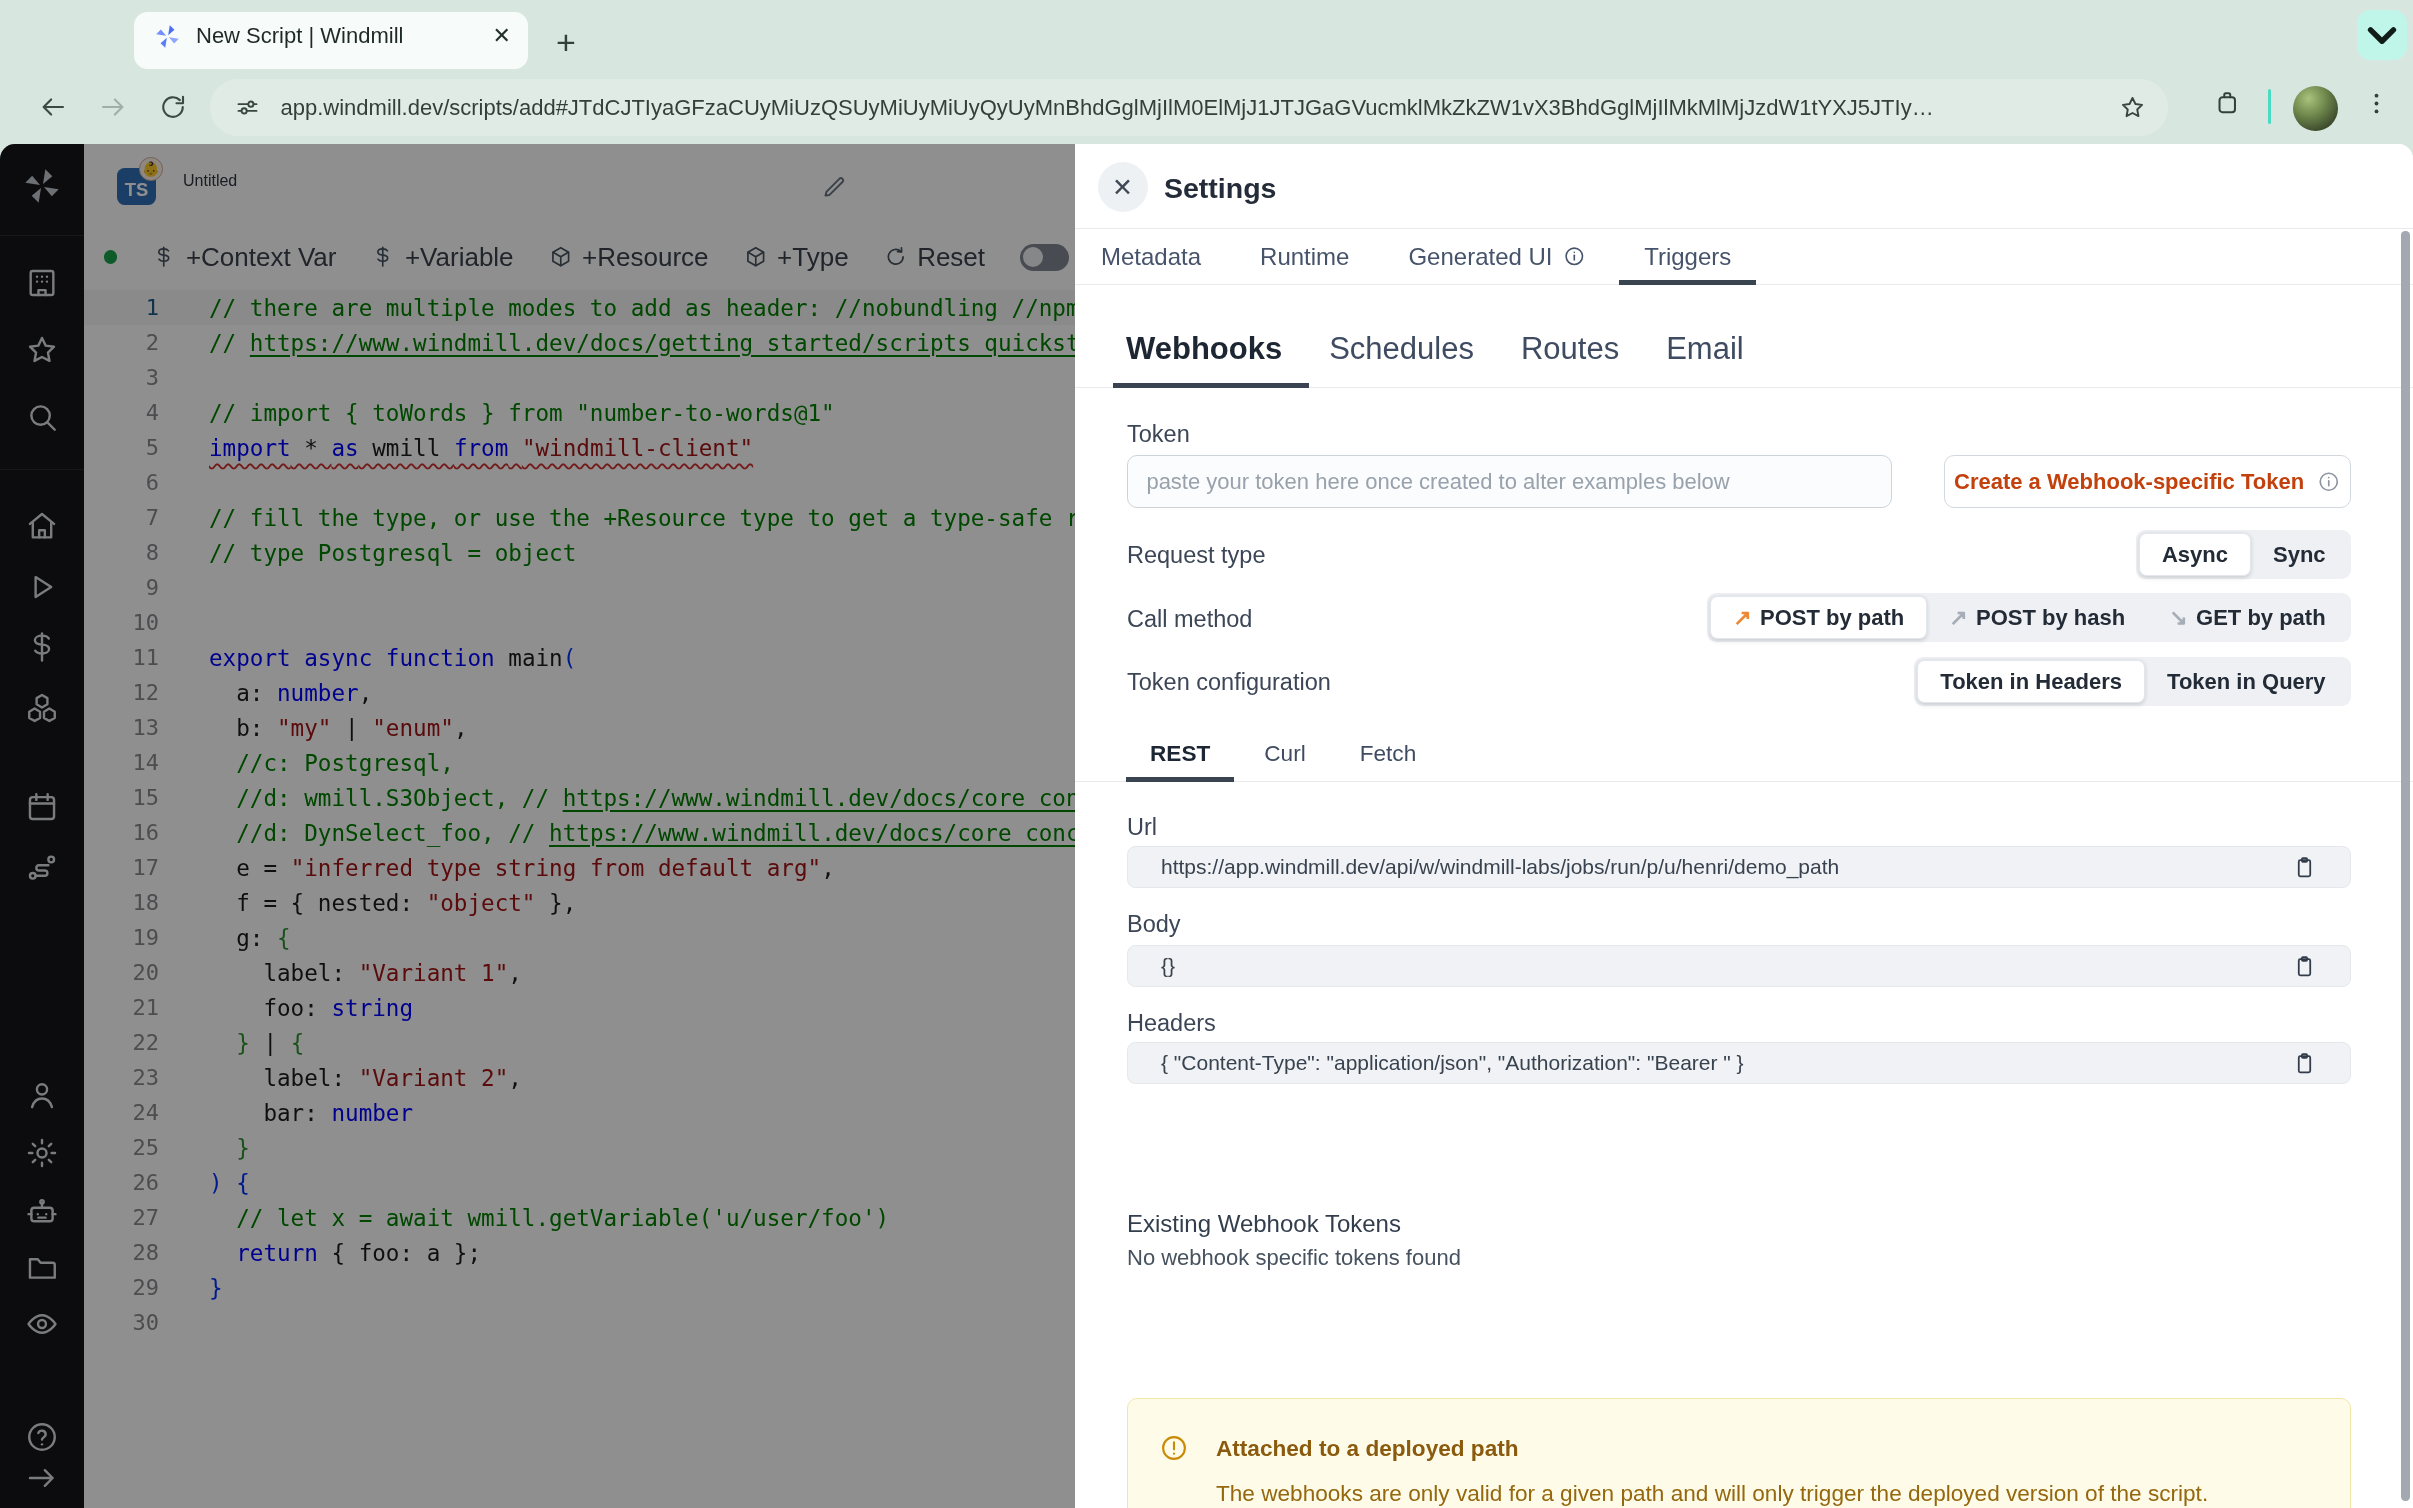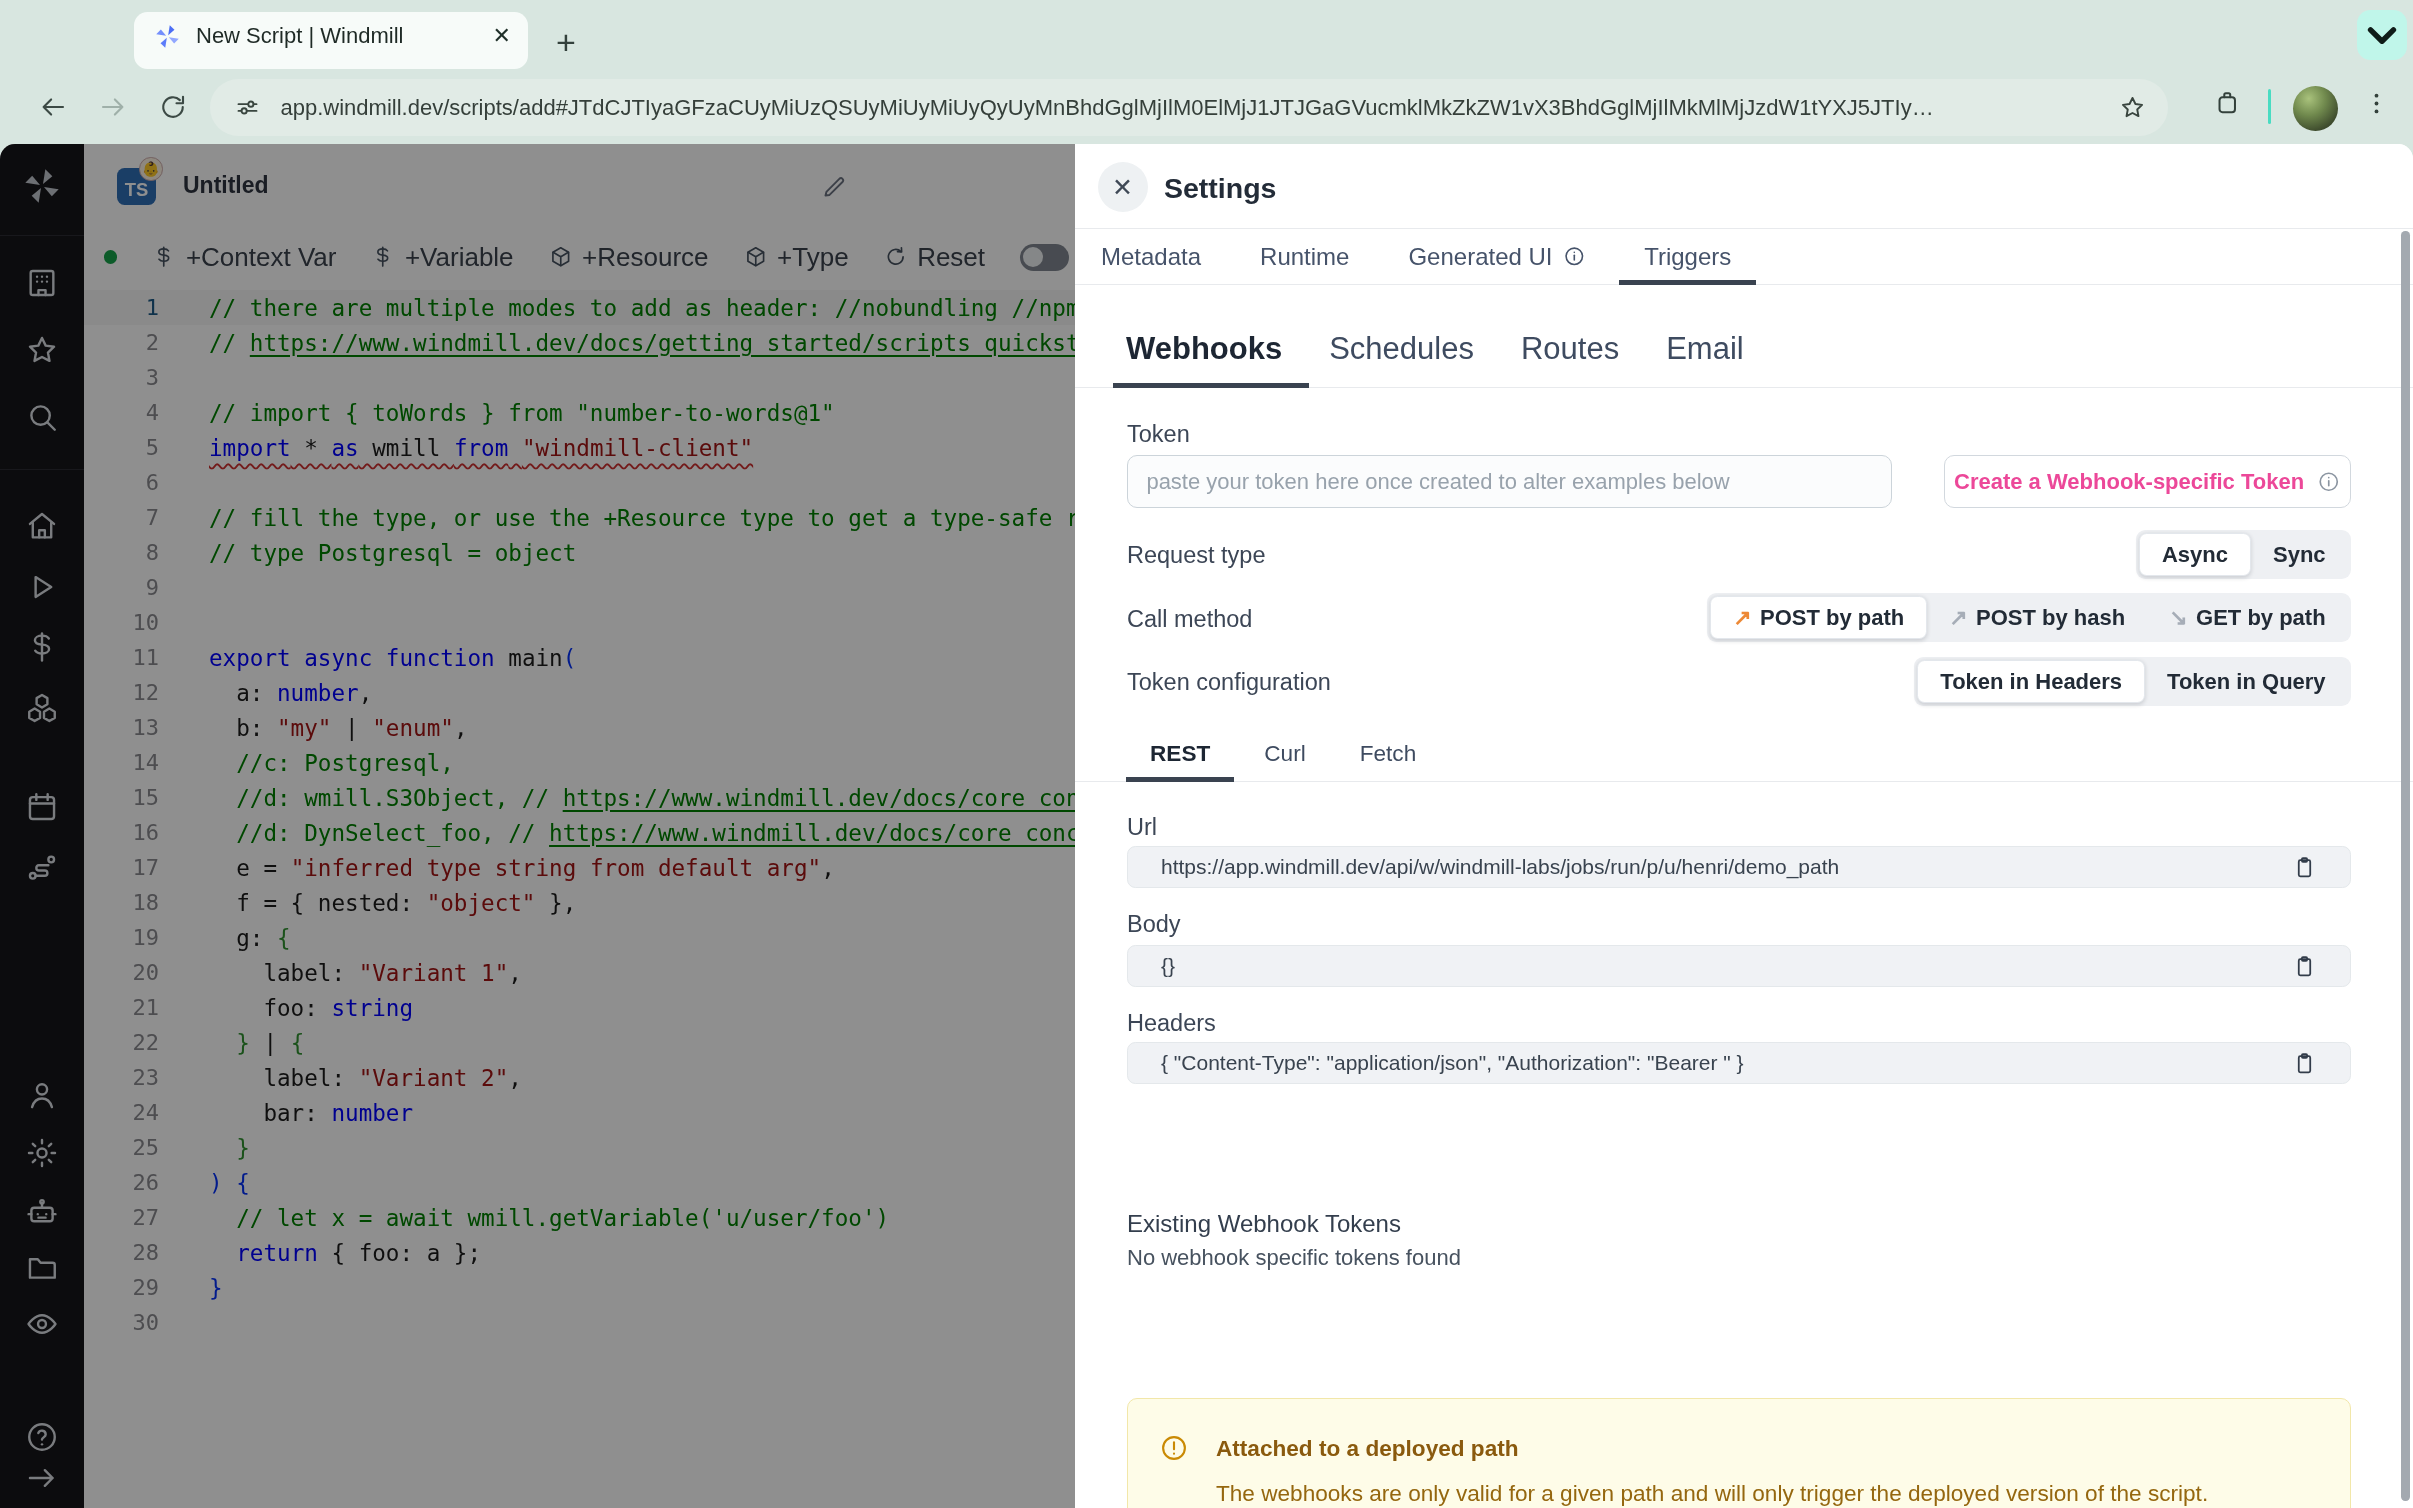--- a/index.html
+++ b/index.html
@@ -42,21 +42,21 @@
   .sb-ic { position:absolute; left:25px; width:34px; height:34px; color:#d9dde2; }
   .sb-ic.logo { left:22px; width:40px; height:40px; color:#c3c8cf; }
   .sb-div { position:absolute; left:0; width:84px; height:0.8px; background:#2b2b33; }
 
   
   .editor { position:absolute; left:84px; top:0; width:991px; height:1364px; background:#ffffff; overflow:hidden; }
   .ts-badge { position:absolute; left:33px; top:23.5px; width:39px; height:37px; background:#2f6fb7; border-radius:7.5px;
          color:#fff; font-weight:bold; font-size:18.4px; display:flex; align-items:flex-end; justify-content:center; padding-bottom:3.4px; }
   .ts-emoji { position:absolute; left:55px; top:13.4px; width:23.5px; height:23.5px; background:#fdf3e3; border:0.8px solid #caa;
          border-radius:50%; font-size:14.2px; display:flex; align-items:center; justify-content:center; }
-  .ed-title { position:absolute; left:99px; top:28px; font-size:23px; color:#2f3540; font-weight:700; }
+  .ed-title { position:absolute; left:99px; top:28px; font-size:16px; color:#2f3540; font-weight:400; }
   .pencil-ic { position:absolute; left:737px; top:29px; width:27px; height:27px; color:#6b7280; }
   .ed-toolbar { position:absolute; left:0; top:82px; width:1089px; height:62px; display:flex; align-items:center;
          gap:35px; padding-left:20px; }
   .status-dot { width:13.4px; height:13.4px; border-radius:50%; background:#16a34a; flex:none; }
   .tb-item { display:flex; align-items:center; gap:10px; font-size:26px; color:#3b434e; font-weight:500; white-space:nowrap; }
   .tb-item svg { width:23.5px; height:23.5px; color:#475260; }
   .toggle { width:49px; height:27px; border-radius:13.4px; background:#808790; position:relative; flex:none; }
   .toggle::after { content:""; position:absolute; left:3.4px; top:3.4px; width:20px; height:20px; border-radius:50%; background:#eef0f2; }
   .tb-person { width:25px; height:25px; color:#3b434e; }
 
@@ -93,21 +93,21 @@
   .subtabs .t.active { font-weight:bold; color:#1d2633; }
   .subtabs .t.active::after { content:""; position:absolute; left:-13.4px; right:-27px; bottom:-0.8px; height:5px; background:#3a4350; }
 
   .sec-label { position:absolute; left:52px; font-size:23.5px; color:#3c4656; }
   .token-input { position:absolute; left:52px; top:311px; width:765px; height:53px; border:1.3px solid #ccd4da;
          border-radius:10px; background:#fbfcfd; font-size:22px; color:#333; padding:0 18.4px; outline:none;
          font-family:"Liberation Sans", sans-serif; }
   .token-input::placeholder { color:#98a2ac; }
   .token-btn { position:absolute; left:869px; top:311px; width:407px; height:53px; background:#fff; border:1.3px solid #d2d8de;
          border-radius:10px; display:flex; align-items:center; justify-content:center; gap:13.4px;
-         font-size:22px; font-weight:600; color:#ec4899;text-align:right; }
+         font-size:22px; font-weight:600; color:#c2410c;text-align:right; }
   .token-btn .info-ic { width:23.5px; height:23.5px; color:#8b95a1; }
 
   .seg-wrap { position:absolute; right:62px; height:49px; background:#eef0f3; border-radius:9.2px; padding:3.4px; display:flex; }
   .seg-item { display:flex; align-items:center; gap:8.4px; padding:0 22px; border-radius:7.5px; font-size:22px;
          font-weight:bold; color:#222b36; white-space:nowrap; }
   .seg-item.active { background:#fff; border:0.8px solid #e3e7ec; box-shadow:0 1.7px 4.2px rgba(16,24,40,0.16); }
   .seg-arrow { font-size:22px; color:#a6adb7; }
   .seg-arrow.orange { color:#ed8936; }
 
   .resttabs { position:absolute; left:0; top:583px; width:1338px; height:55px; display:flex; align-items:flex-start;

